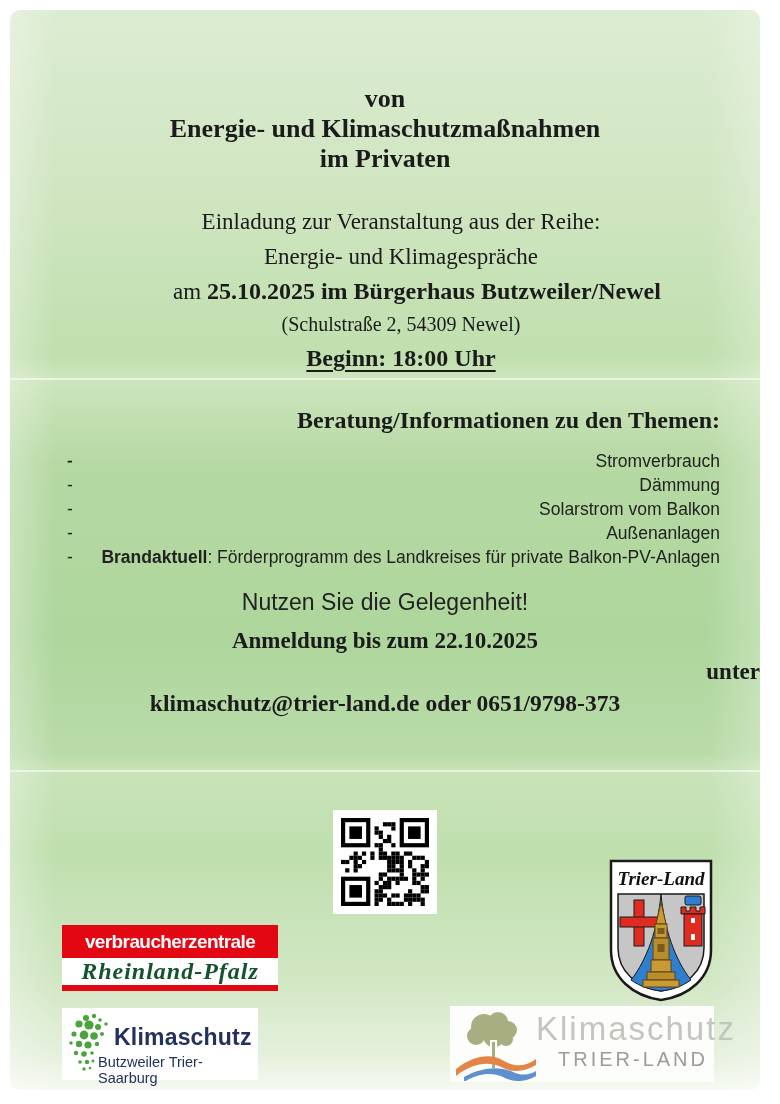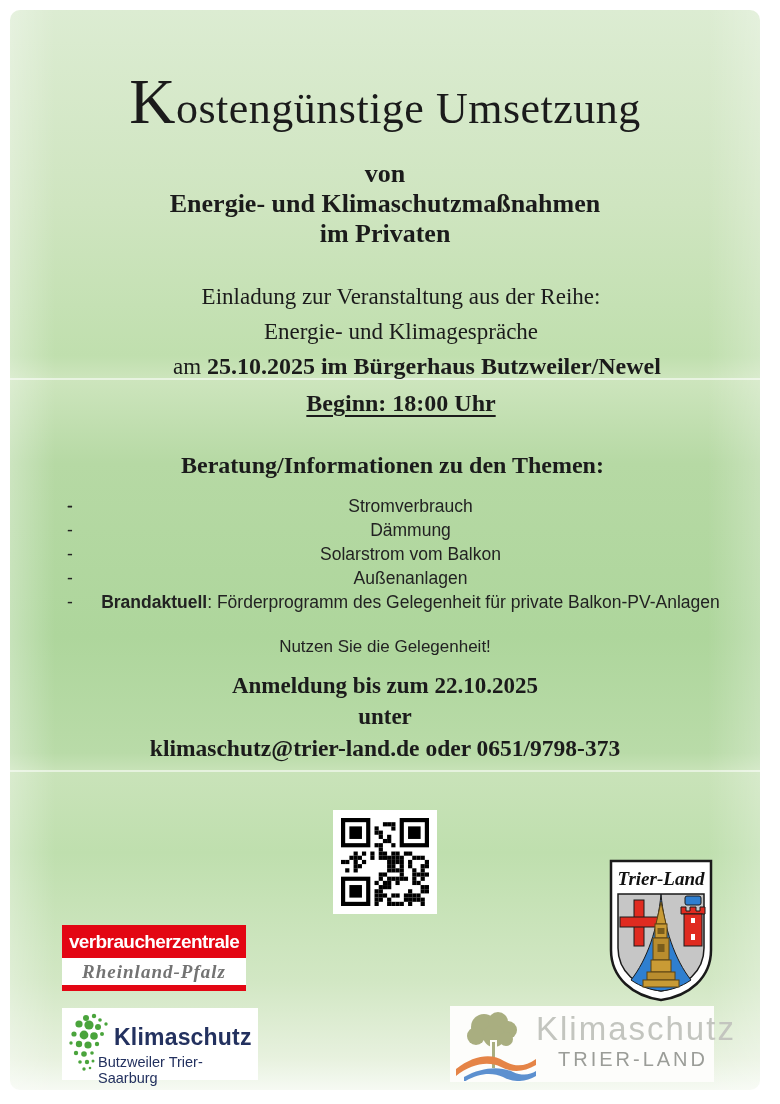--- a/index.html
+++ b/index.html
@@ -14,46 +14,46 @@
         #b6d9a4 42%, #aed69c 58%, #b9dba8 68.8%, #c9e3b9 70.6%,
         #bfdfae 78%, #d2e7c4 90%, #e7f1de 97%, #f6faf3 100%);
     overflow:hidden;
   }
   .seam{position:absolute;left:0;right:0;height:2px;background:rgba(255,255,255,.55);}
   .seam.s1{top:368px;} .seam.s2{top:760px;}
 
   .content{position:relative;text-align:center;padding-top:62px;}
   .title{font-size:44px;line-height:60px;letter-spacing:.5px;}
   .title .initial{font-size:64px;line-height:60px;}
-  .subtitle{margin-top:20px;font-weight:bold;font-size:26px;line-height:30px;}
+  .subtitle{margin-top:12px;font-weight:bold;font-size:26px;line-height:30px;}
   .invite{margin-top:30px;font-size:23px;line-height:35px;margin-left:32px;}
   .invite .amline{font-size:23px;padding-left:32px;}
   .invite .amline b{font-size:24px;}
   .invite .address{font-size:20px;line-height:30px;}
   .invite .begin{font-size:24px;line-height:38px;font-weight:bold;text-decoration:underline;text-underline-offset:4px;text-decoration-thickness:2px;}
 
-  .topics{margin-top:28px;text-align:center;padding-left:55px;padding-right:40px;}
+  .topics{margin-top:28px;text-align:right;padding-left:55px;padding-right:40px;}
   .topics h2{margin:0;font-size:24px;line-height:30px;font-weight:bold;}
   .topics ul{list-style:none;margin:14px 0 0 0;padding:0;font-family:"Liberation Sans","DejaVu Sans",sans-serif;font-size:17.5px;line-height:24px;color:#222;}
   .topics li{position:relative;padding-left:36px;}
   .topics li .dash{position:absolute;left:2px;}
 
   .cta{margin-top:20px;}
-  .cta .l1{font-family:"Liberation Sans","DejaVu Sans",sans-serif;font-size:17px;line-height:26px;color:#222;}
+  .cta .l1{font-family:"Liberation Sans","DejaVu Sans",sans-serif;font-size:23px;line-height:26px;color:#222;}
   .cta .l2{margin-top:10px;font-weight:bold;font-size:23px;line-height:32px;}
-  .cta .l3{font-weight:bold;font-size:23px;line-height:30px;}
+  .cta .l3{font-weight:bold;font-size:23px;line-height:30px;text-align:right;}
   .cta .l4{font-weight:bold;font-size:23.5px;line-height:32px;}
 
   .qr-box{position:absolute;left:50%;top:800px;transform:translateX(-50%);width:88px;height:88px;background:#fff;padding:8px;}
   .qr-box svg{display:block;}
 
   
-  .vz{position:absolute;left:52px;top:915px;width:184px;font-family:"Liberation Sans","DejaVu Sans",sans-serif;}
+  .vz{position:absolute;left:52px;top:915px;width:216px;font-family:"Liberation Sans","DejaVu Sans",sans-serif;}
   .vz .bar1{background:#e30613;color:#fff;font-weight:bold;font-size:19px;line-height:33px;text-align:center;letter-spacing:-0.6px;}
-  .vz .bar2{background:#fff;color:#737373;font-family:"Liberation Serif","DejaVu Serif",serif;font-style:italic;font-weight:bold;font-size:19px;line-height:27px;text-align:center;letter-spacing:1px;}
+  .vz .bar2{background:#fff;color:#14532d;font-family:"Liberation Serif","DejaVu Serif",serif;font-style:italic;font-weight:bold;font-size:24px;line-height:27px;text-align:center;letter-spacing:1px;}
   .vz .bar3{background:#e30613;height:6px;}
 
   
   .ks-kreis{position:absolute;left:52px;top:998px;width:196px;height:72px;background:#fff;font-family:"Liberation Sans","DejaVu Sans",sans-serif;}
   .ks-kreis svg{position:absolute;left:4px;top:4px;}
   .ks-kreis .t1{position:absolute;left:52px;top:16px;font-weight:bold;font-size:23px;color:#23315f;letter-spacing:.2px;}
   .ks-kreis .t2{position:absolute;left:36px;top:46px;font-size:14.5px;color:#23315f;}
 
   
   .wappen{position:absolute;left:595px;top:848px;width:112px;height:147px;}
@@ -65,44 +65,44 @@
   .ks-tl .t2{position:absolute;right:6px;top:42px;font-size:20px;color:#9b9d98;letter-spacing:3px;}
 </style>
 </head>
 <body>
 
 <div class="page">
   <div class="seam s1"></div>
   <div class="seam s2"></div>
 
   <div class="content">
-    <div class="title"><span class="initial">K</span><span>ostengünstige Umsetzung</span></div>
 
     <div class="subtitle">
       <div>von</div>
       <div>Energie- und Klimaschutzmaßnahmen</div>
       <div>im Privaten</div>
     </div>
 
     <div class="invite">
       <div>Einladung zur Veranstaltung aus der Reihe:</div>
       <div>Energie- und Klimagespräche</div>
       <div class="amline"><span>am </span><b>25.10.2025 im Bürgerhaus Butzweiler/Newel</b></div>
+      <div class="address">(Schulstraße 2, 54309 Newel)</div>
       <div class="begin">Beginn: 18:00 Uhr</div>
     </div>
 
     <div class="topics">
       <h2>Beratung/Informationen zu den Themen:</h2>
       <ul>
         <li><span class="dash">-</span></li>
         <li><span class="dash">-</span><span>Stromverbrauch</span></li>
         <li><span class="dash">-</span><span>Dämmung</span></li>
         <li><span class="dash">-</span><span>Solarstrom vom Balkon</span></li>
         <li><span class="dash">-</span><span>Außenanlagen</span></li>
-        <li><span class="dash">-</span><b>Brandaktuell</b><span>: Förderprogramm des Gelegenheit für private Balkon-PV-Anlagen</span></li>
+        <li><span class="dash">-</span><b>Brandaktuell</b><span>: Förderprogramm des Landkreises für private Balkon-PV-Anlagen</span></li>
       </ul>
     </div>
 
     <div class="cta">
       <div class="l1">Nutzen Sie die Gelegenheit!</div>
       <div class="l2">Anmeldung bis zum 22.10.2025</div>
       <div class="l3">unter</div>
       <div class="l4">klimaschutz@trier-land.de oder 0651/9798-373</div>
     </div>
   </div>

